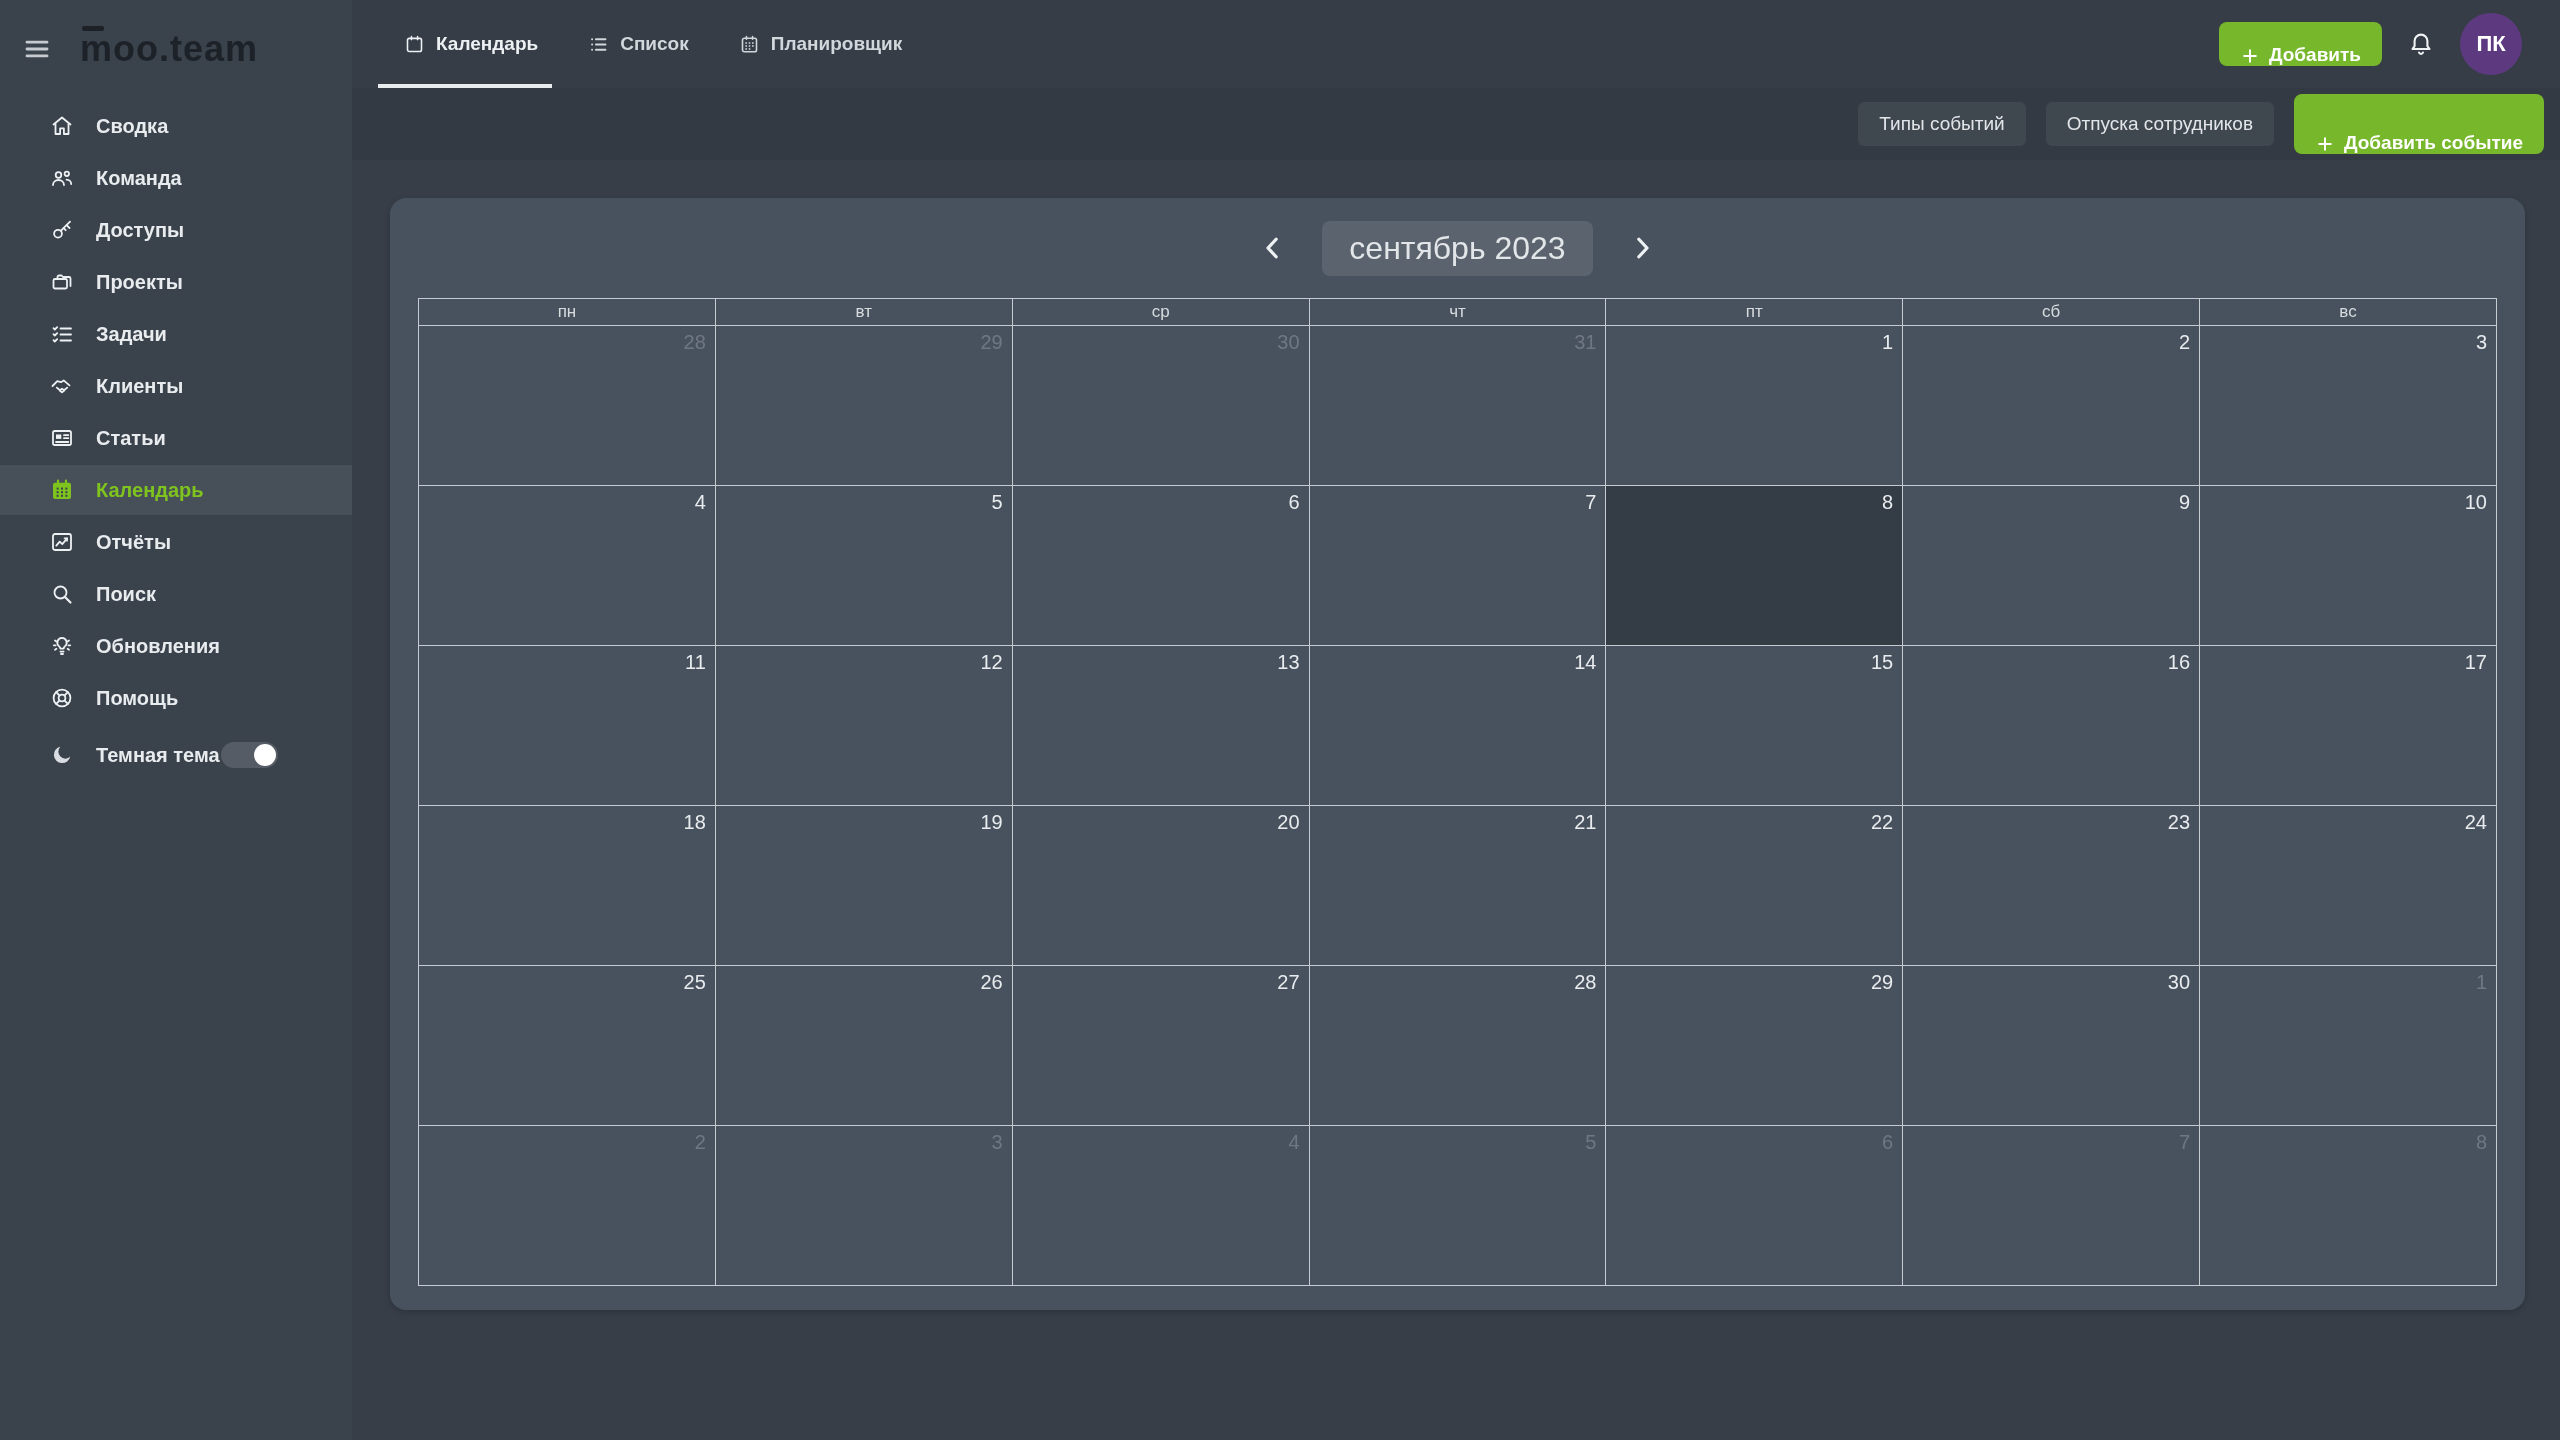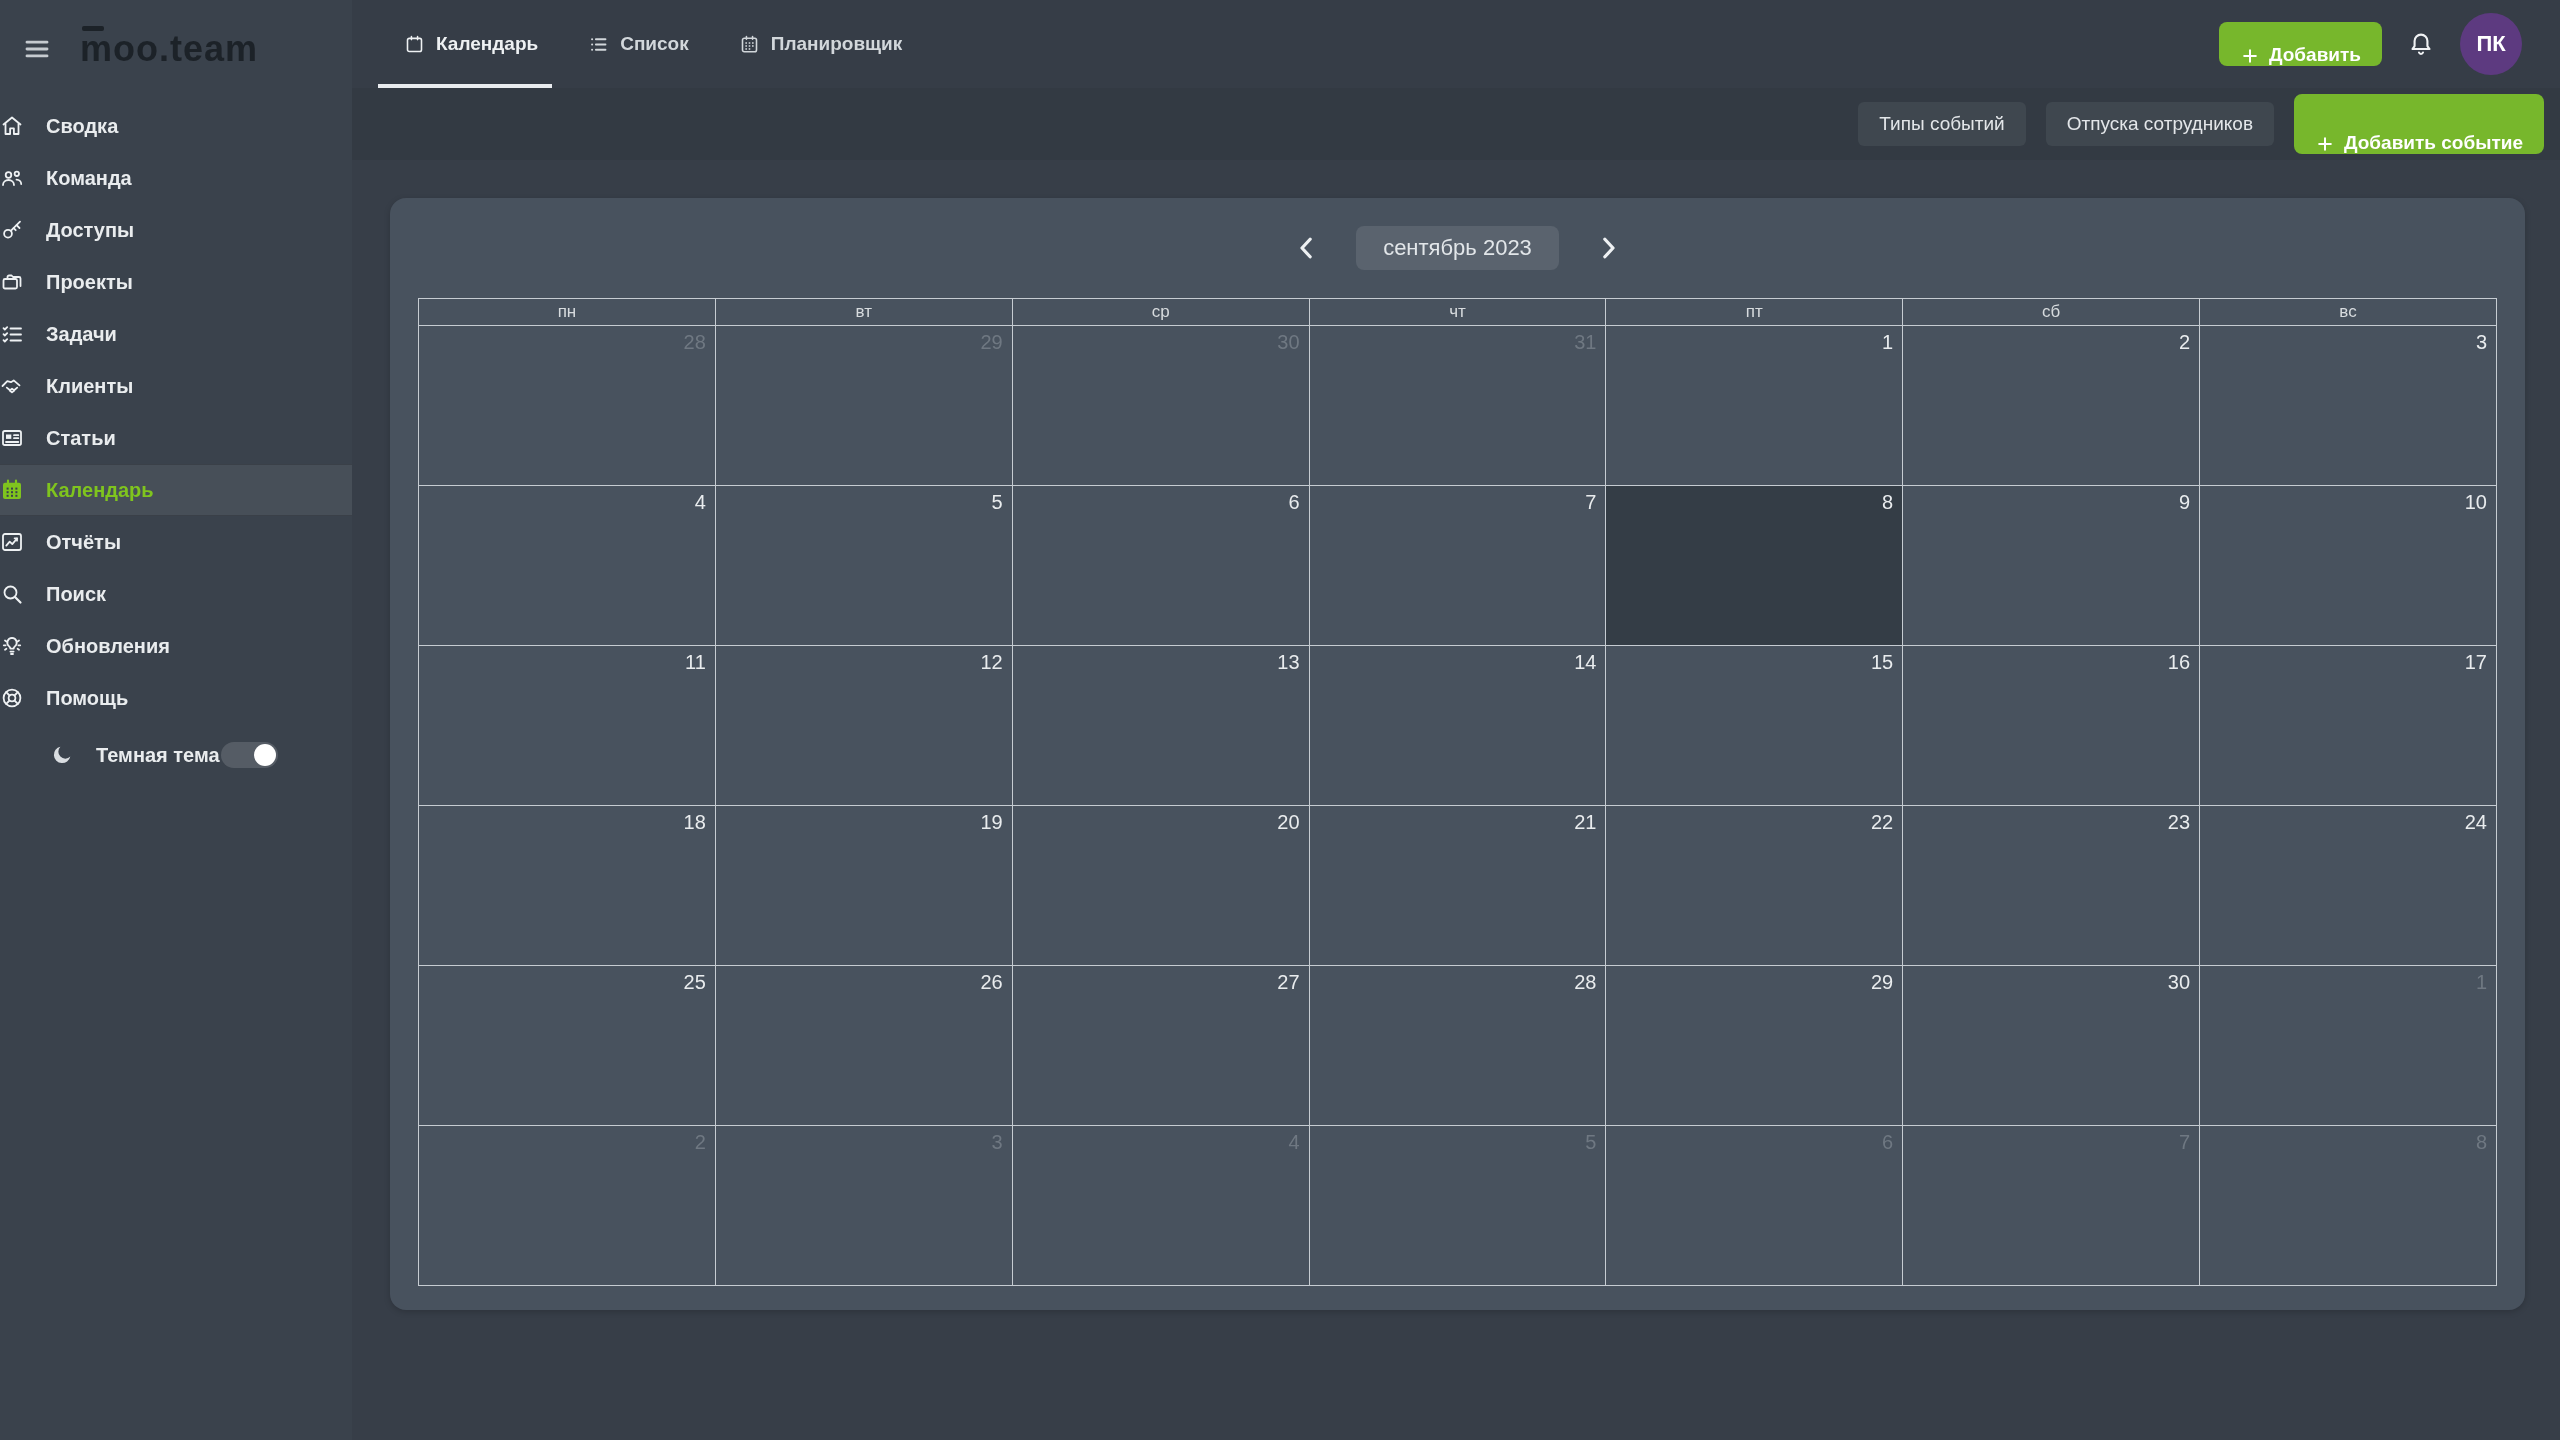--- a/index.html
+++ b/index.html
@@ -29,21 +29,21 @@
   .sidebar { width:352px; height:100%; background:var(--sidebar-bg); flex:0 0 352px; }
   .side-head { display:flex; align-items:center; padding:36px 0 0 22px; height:62px; }
   .burger { width:30px; height:30px; color:#c6cbd0; cursor:pointer; }
   .burger svg { width:30px; height:30px; }
   .logo { margin-left:28px; font-size:36px; font-weight:800; color:#1c2228;
     letter-spacing:1px; position:relative; }
   .logo::before { content:""; position:absolute; left:2px; top:-2px; width:22px; height:5px;
     background:#1c2228; border-radius:2px; }
 
   .side-nav { margin-top:38px; }
-  .side-item { display:flex; align-items:center; height:52px; 
+  .side-item { display:flex; align-items:center; height:52px; padding-left:50px;
     cursor:pointer; color:var(--txt); }
   .side-item .icn { width:24px; height:24px; display:inline-flex; color:#eef1f3; }
   .side-item .icn svg { width:24px; height:24px; }
   .side-item .lbl { margin-left:22px; font-size:20px; font-weight:700; }
   .side-item.active { background:rgba(255,255,255,.07);
     box-shadow:inset 0 1px 0 rgba(0,0,0,.18), inset 0 -1px 0 rgba(0,0,0,.18); }
   .side-item.active .icn, .side-item.active .lbl { color:var(--accent-text); }
 
   .theme-row { display:flex; align-items:center; height:52px; padding:0 74px 0 50px; margin-top:5px; }
   .theme-row .icn { width:24px; height:24px; color:#d9dde1; }
@@ -87,21 +87,21 @@
     font-family:inherit; }
   .toolbar .btn-green { height:60px; }
 
   .content { flex:1; background:var(--content-bg); padding:38px 35px 0 38px; }
   .card { background:var(--card-bg); border-radius:16px; height:1112px; width:100%;
     box-shadow:0 2px 6px rgba(0,0,0,.18); padding:0 28px; }
 
   .month-nav { height:100px; display:flex; align-items:center; justify-content:center; gap:34px; }
   .chev { width:30px; height:30px; color:#eef1f3; cursor:pointer; }
   .chev svg { width:30px; height:30px; }
-  .month-pill { background:#5a636e; border-radius:8px; padding:9px 27px; font-size:22px;
+  .month-pill { background:#5a636e; border-radius:8px; padding:9px 27px; font-size:32px;
     color:#e2e6e9; cursor:pointer; }
 
   table.cal { width:100%; border-collapse:collapse; table-layout:fixed; }
   table.cal th { height:27px; border:1px solid var(--grid-line); font-size:17px;
     font-weight:400; color:#d7dbde; text-align:center; }
   table.cal td { height:160px; border:1px solid var(--grid-line); vertical-align:top;
     cursor:pointer;padding-left:32px; }
   .daynum { display:block; text-align:right; padding:5px 9px 0 0; font-size:20px;
     color:var(--txt); }
   td.dim .daynum { color:var(--txt-dim); }

